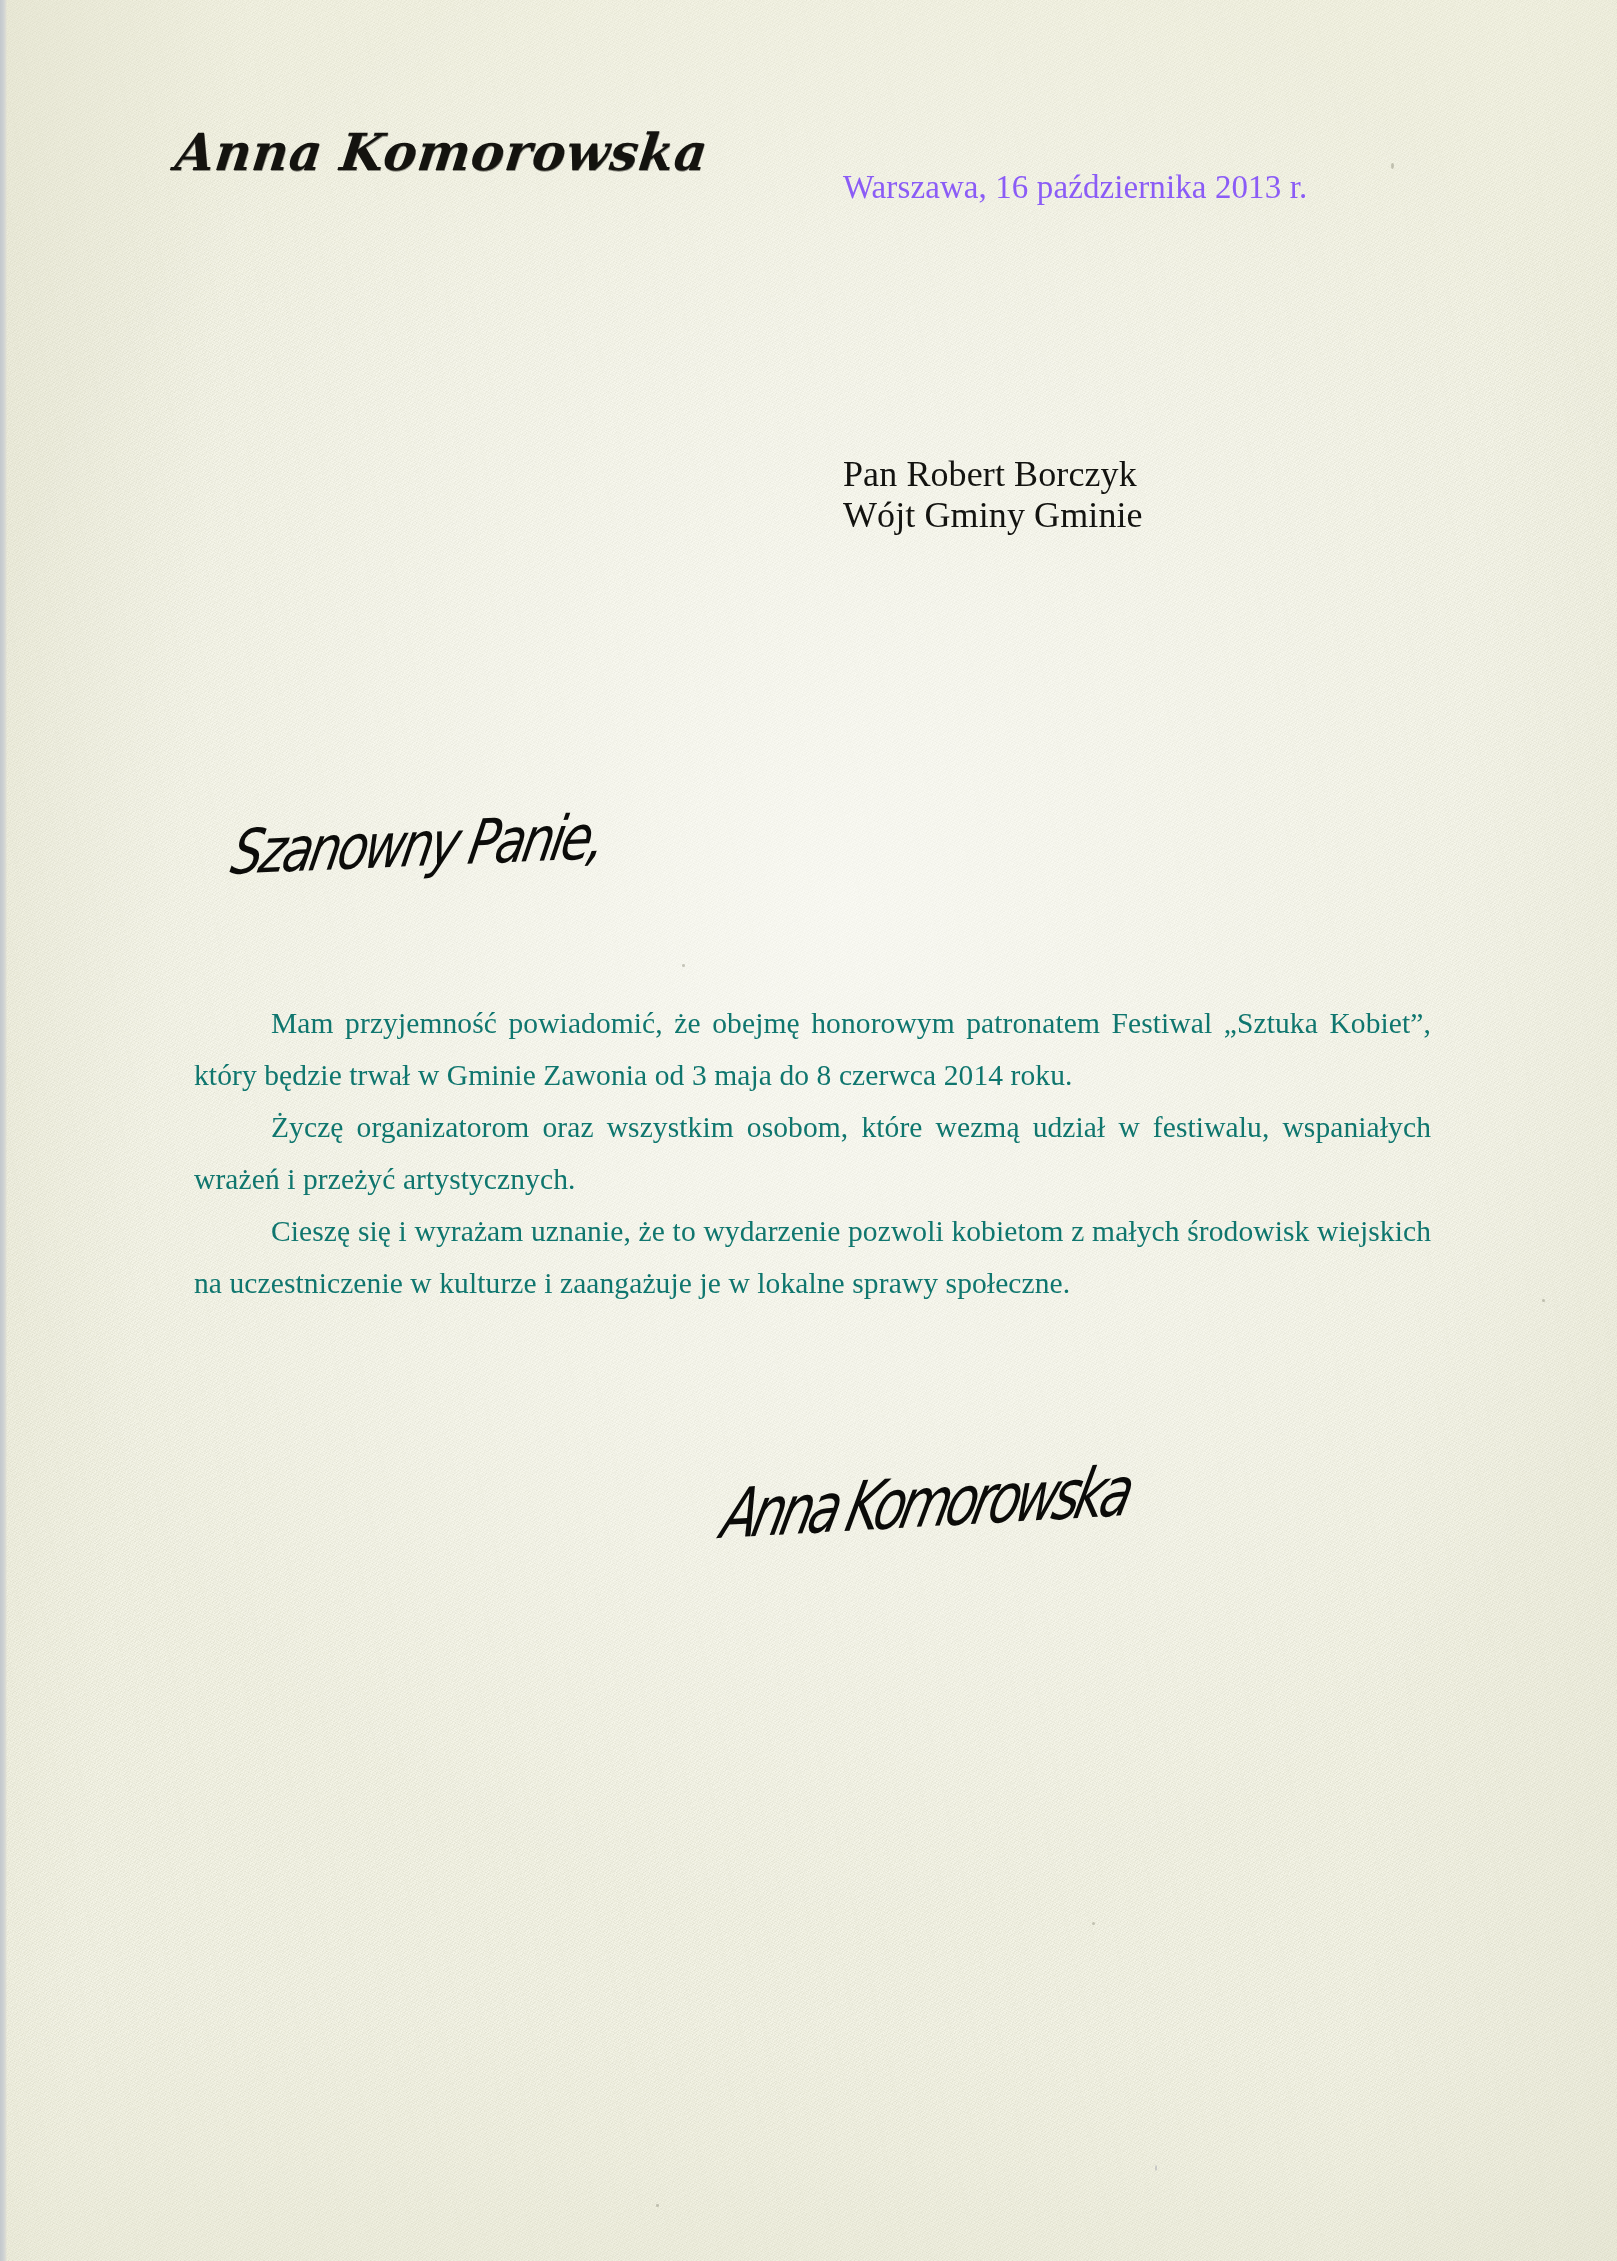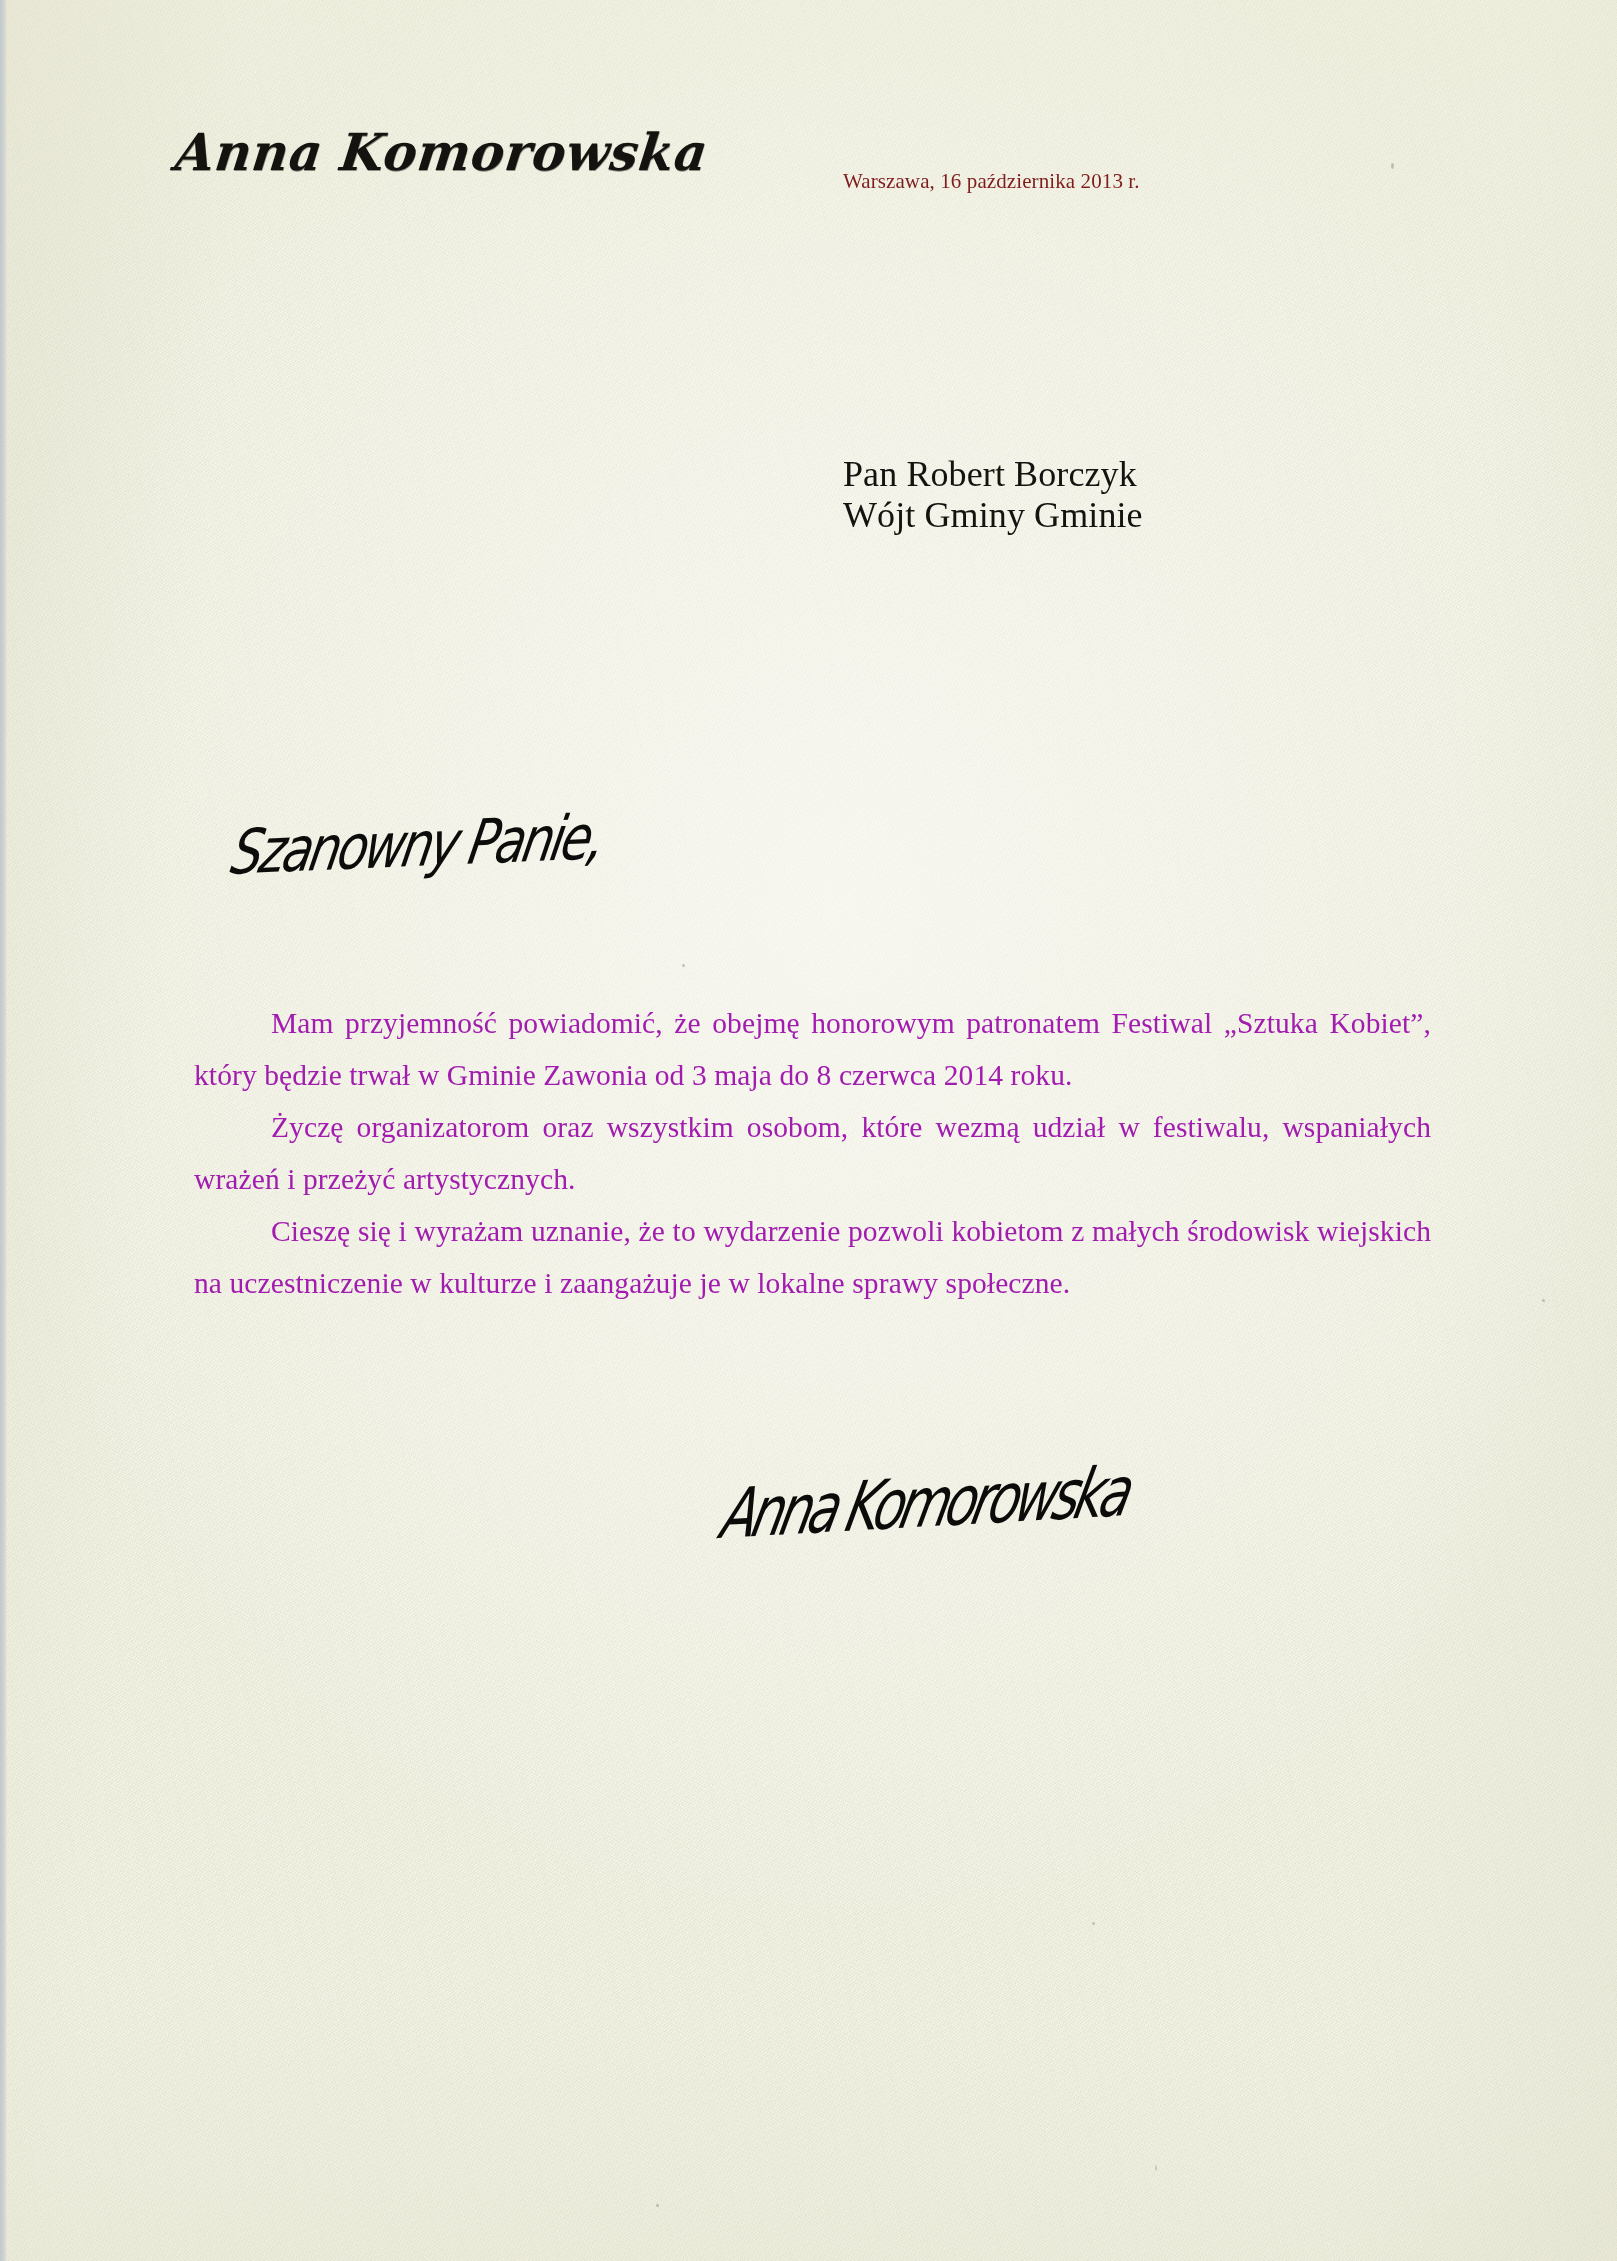--- a/index.html
+++ b/index.html
@@ -80,24 +80,24 @@
     color: #14130f;
     transform: skewX(-7deg) scaleY(1.02);
     white-space: nowrap;
     text-shadow: 0.4px 0.3px 0 rgba(20,19,15,0.45);
   }
 
   .date-line {
     position: absolute;
     left: 843px;
     top: 169px;
-    font-size: 21px;
+    font-size: 33px;
     letter-spacing: 0.1px;
     white-space: nowrap;
-    color: #7f1d1d;
+    color: #8b5cf6;
   }
 
   .addressee {
     position: absolute;
     left: 843px;
     top: 454px;
     font-size: 36px;
     line-height: 41px;
     letter-spacing: 0.1px;
     color: #131310;
@@ -123,21 +123,21 @@
   .body-text {
     position: absolute;
     left: 194px;
     top: 997px;
     width: 1237px;
     font-size: 29.5px;
     line-height: 52px;
     text-align: justify;
     text-justify: inter-word;
     letter-spacing: 0.1px;
-    color: #a21caf;
+    color: #0f766e;
   }
   .body-text p {
     margin: 0;
     text-indent: 77px;
   }
   .body-text p:last-child { text-align-last: left; }
 
   
   .signature {
     position: absolute;

